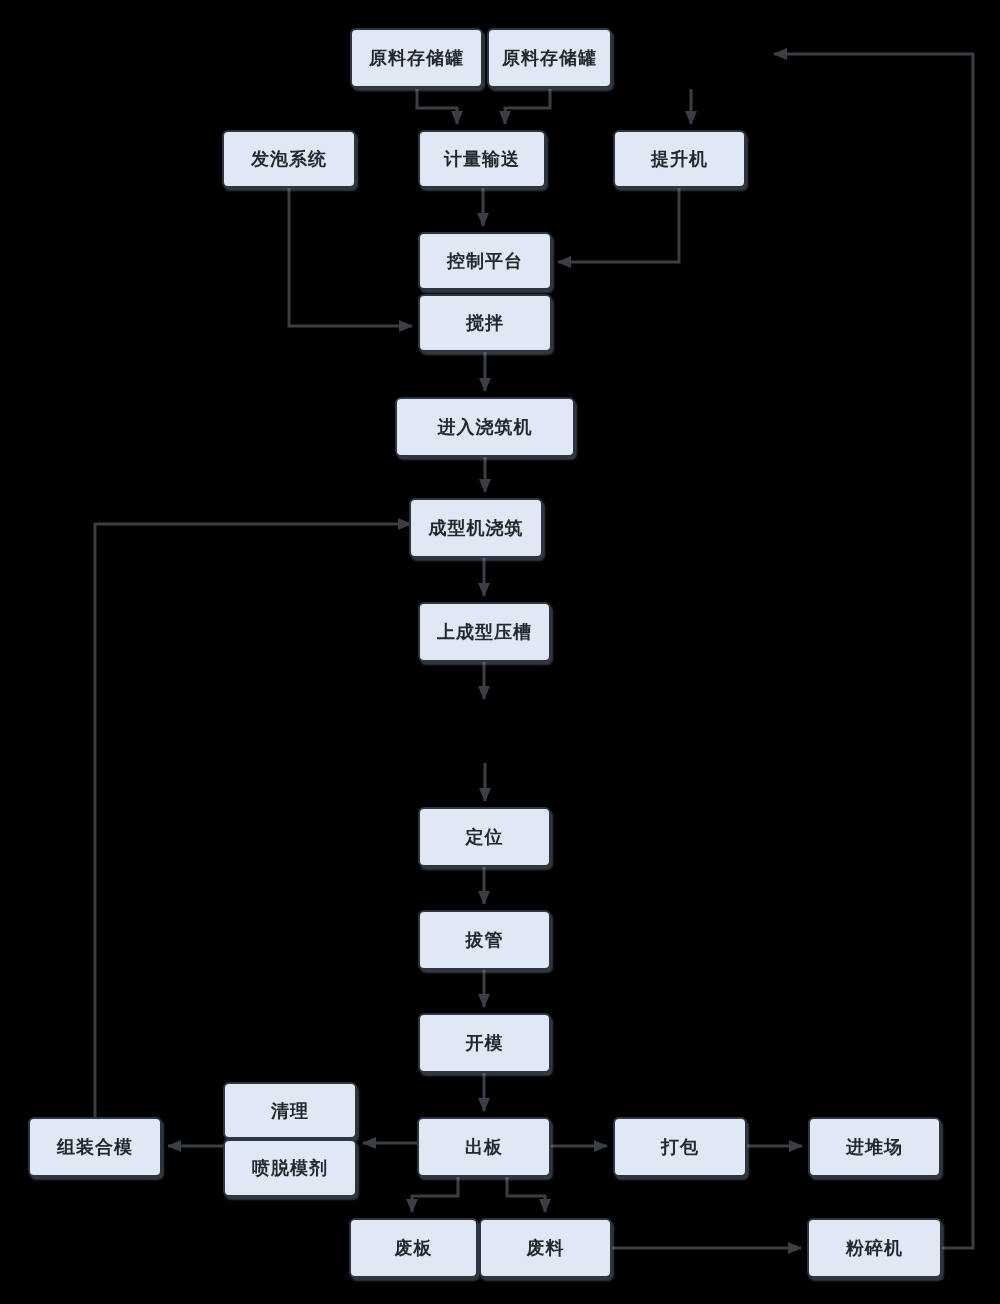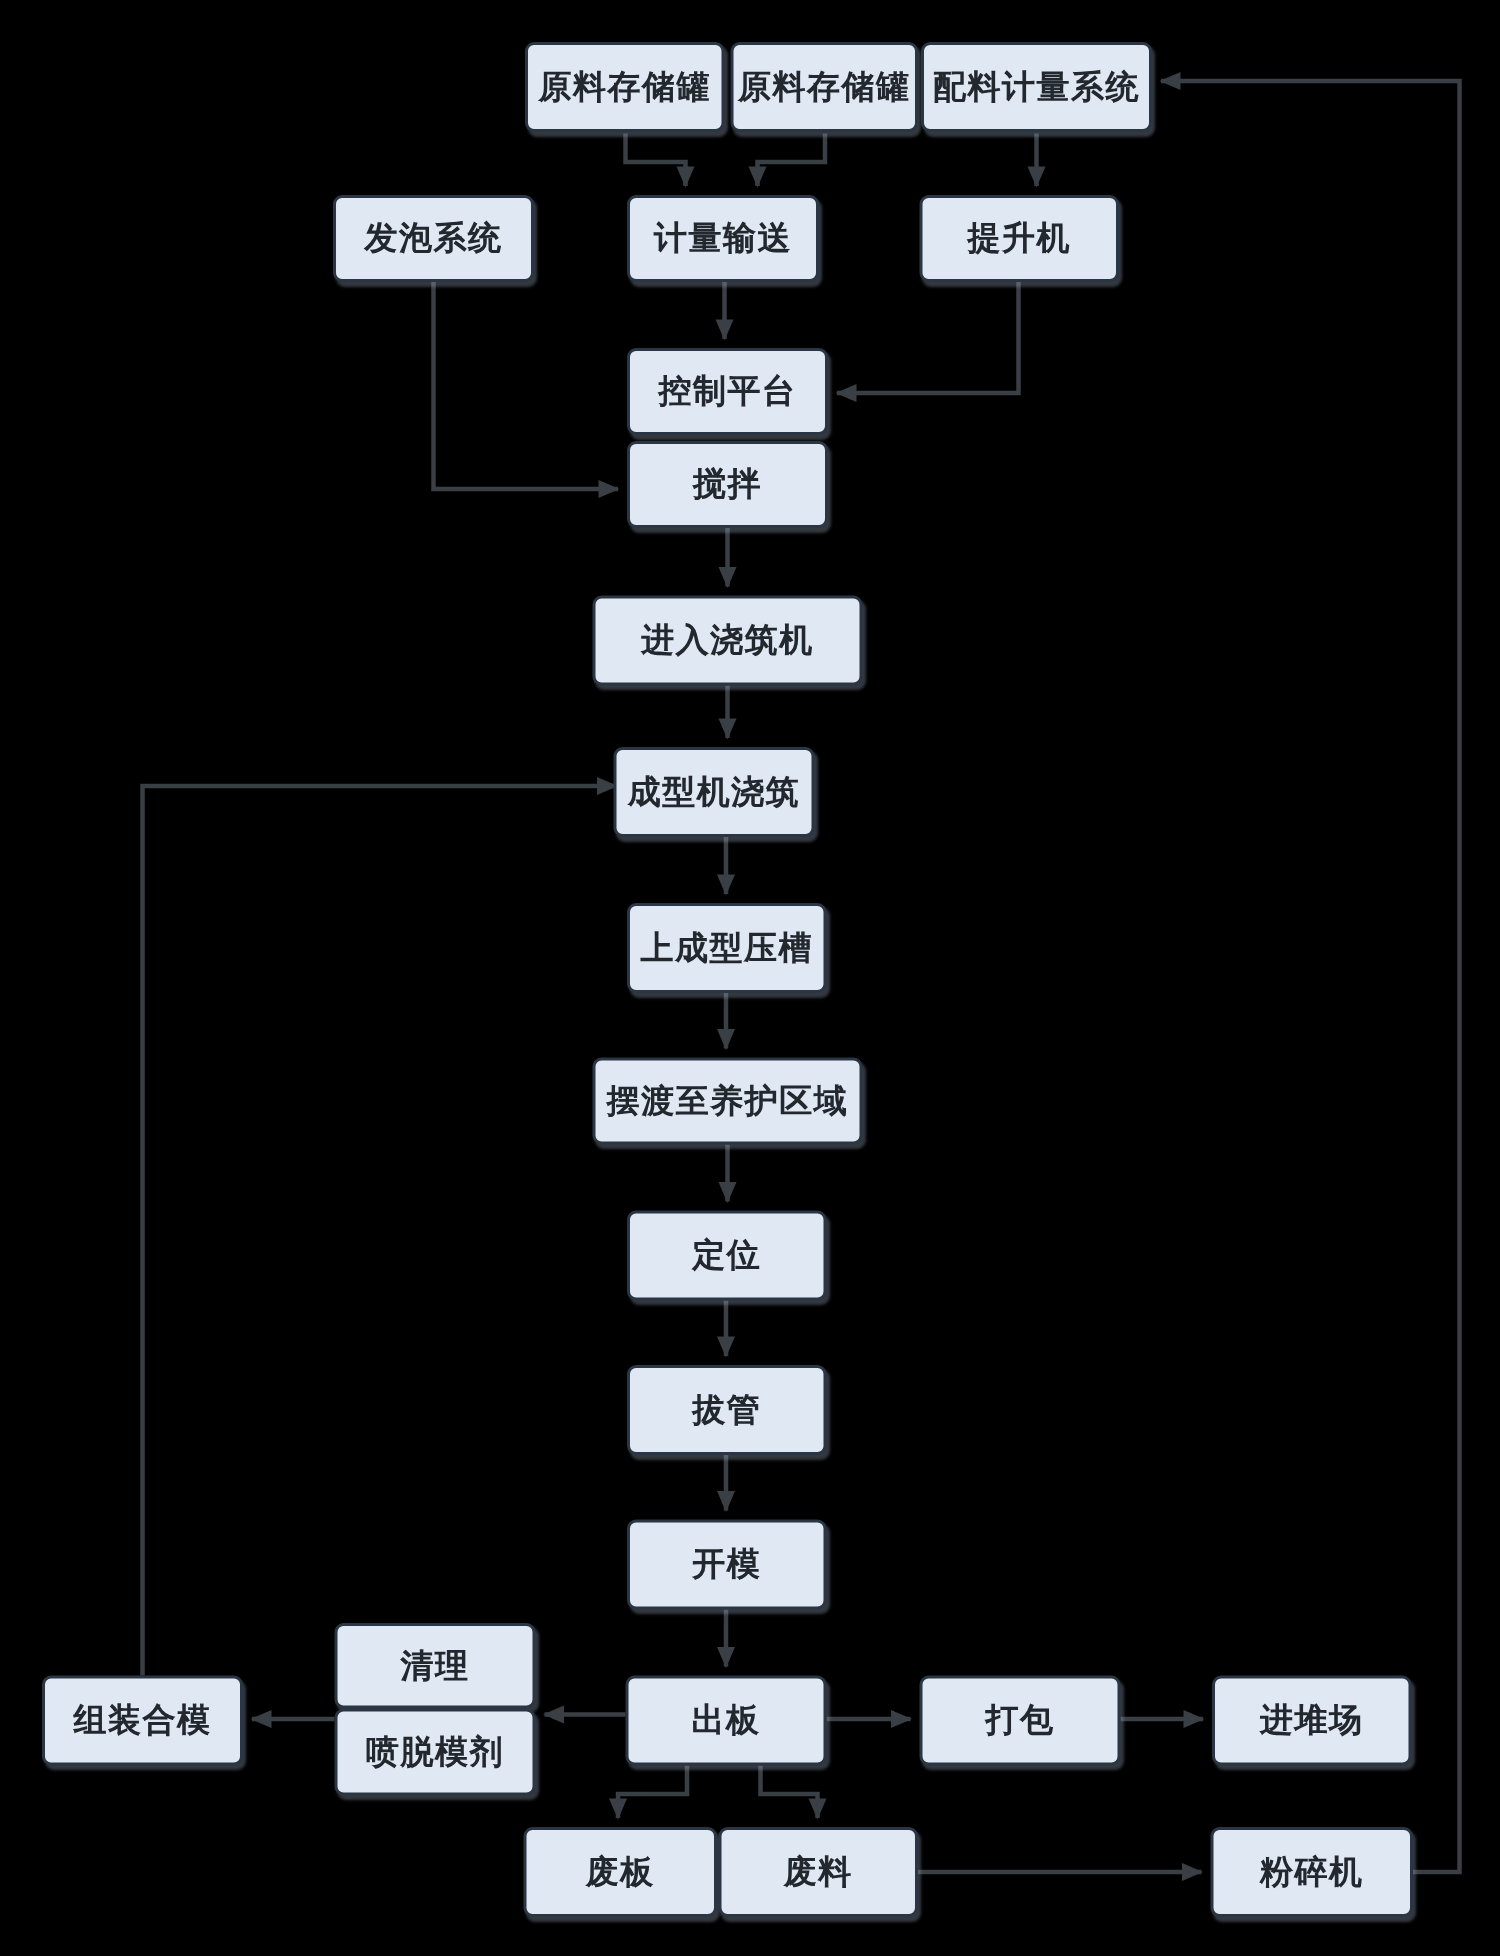--- a/index.html
+++ b/index.html
@@ -28,21 +28,21 @@
     position:absolute;
     box-sizing:border-box;
     background:var(--node-fill);
     border:2.5px solid var(--node-border);
     border-radius:6px;
     box-shadow:2px 3px 2px rgba(150,160,180,0.35);
     display:flex;
     align-items:center;
     justify-content:center;
     color:var(--text);
-    font-size:22px;
+    font-size:18px;
     font-weight:700;
     letter-spacing:1px;
     white-space:nowrap;
     font-family:Liberation Serif, serif;
   }
 </style>
 </head>
 <body>
 
 <div id="stage">
@@ -73,33 +73,31 @@
     <path class="edge" d="M223,1146 H168" marker-end="url(#arrowhead)"></path>
     <path class="edge" d="M95,1117 V524 H411" marker-end="url(#arrowhead)"></path>
     <path class="edge" d="M458,1177 V1196 H412 V1212" marker-end="url(#arrowhead)"></path>
     <path class="edge" d="M507,1177 V1196 H545 V1212" marker-end="url(#arrowhead)"></path>
     <path class="edge" d="M612,1248 H801" marker-end="url(#arrowhead)"></path>
     <path class="edge" d="M942,1248 H973 V54 H774" marker-end="url(#arrowhead)"></path>
   </svg>
 
   <div class="node" style="left:350px;top:28px;width:133px;height:60px">原料存储罐</div>
   <div class="node" style="left:487px;top:28px;width:125px;height:60px">原料存储罐</div>
-  <div class="node" style="left:614px;top:28px;width:154px;height:60px">配料计量系统</div>
 
   <div class="node" style="left:222px;top:130px;width:134px;height:58px">发泡系统</div>
   <div class="node" style="left:418px;top:130px;width:128px;height:58px">计量输送</div>
   <div class="node" style="left:613px;top:130px;width:133px;height:58px">提升机</div>
 
   <div class="node" style="left:418px;top:232px;width:134px;height:58px">控制平台</div>
   <div class="node" style="left:418px;top:294px;width:134px;height:58px">搅拌</div>
 
   <div class="node" style="left:395px;top:397px;width:180px;height:60px">进入浇筑机</div>
   <div class="node" style="left:409px;top:498px;width:134px;height:60px">成型机浇筑</div>
   <div class="node" style="left:418px;top:602px;width:133px;height:60px">上成型压槽</div>
-  <div class="node" style="left:395px;top:705px;width:180px;height:58px">摆渡至养护区域</div>
   <div class="node" style="left:418px;top:807px;width:133px;height:60px">定位</div>
   <div class="node" style="left:418px;top:910px;width:133px;height:60px">拔管</div>
   <div class="node" style="left:418px;top:1013px;width:133px;height:60px">开模</div>
 
   <div class="node" style="left:223px;top:1082px;width:134px;height:57px">清理</div>
   <div class="node" style="left:223px;top:1139px;width:134px;height:58px">喷脱模剂</div>
   <div class="node" style="left:28px;top:1117px;width:134px;height:60px">组装合模</div>
 
   <div class="node" style="left:417px;top:1117px;width:134px;height:60px">出板</div>
   <div class="node" style="left:613px;top:1117px;width:134px;height:60px">打包</div>

